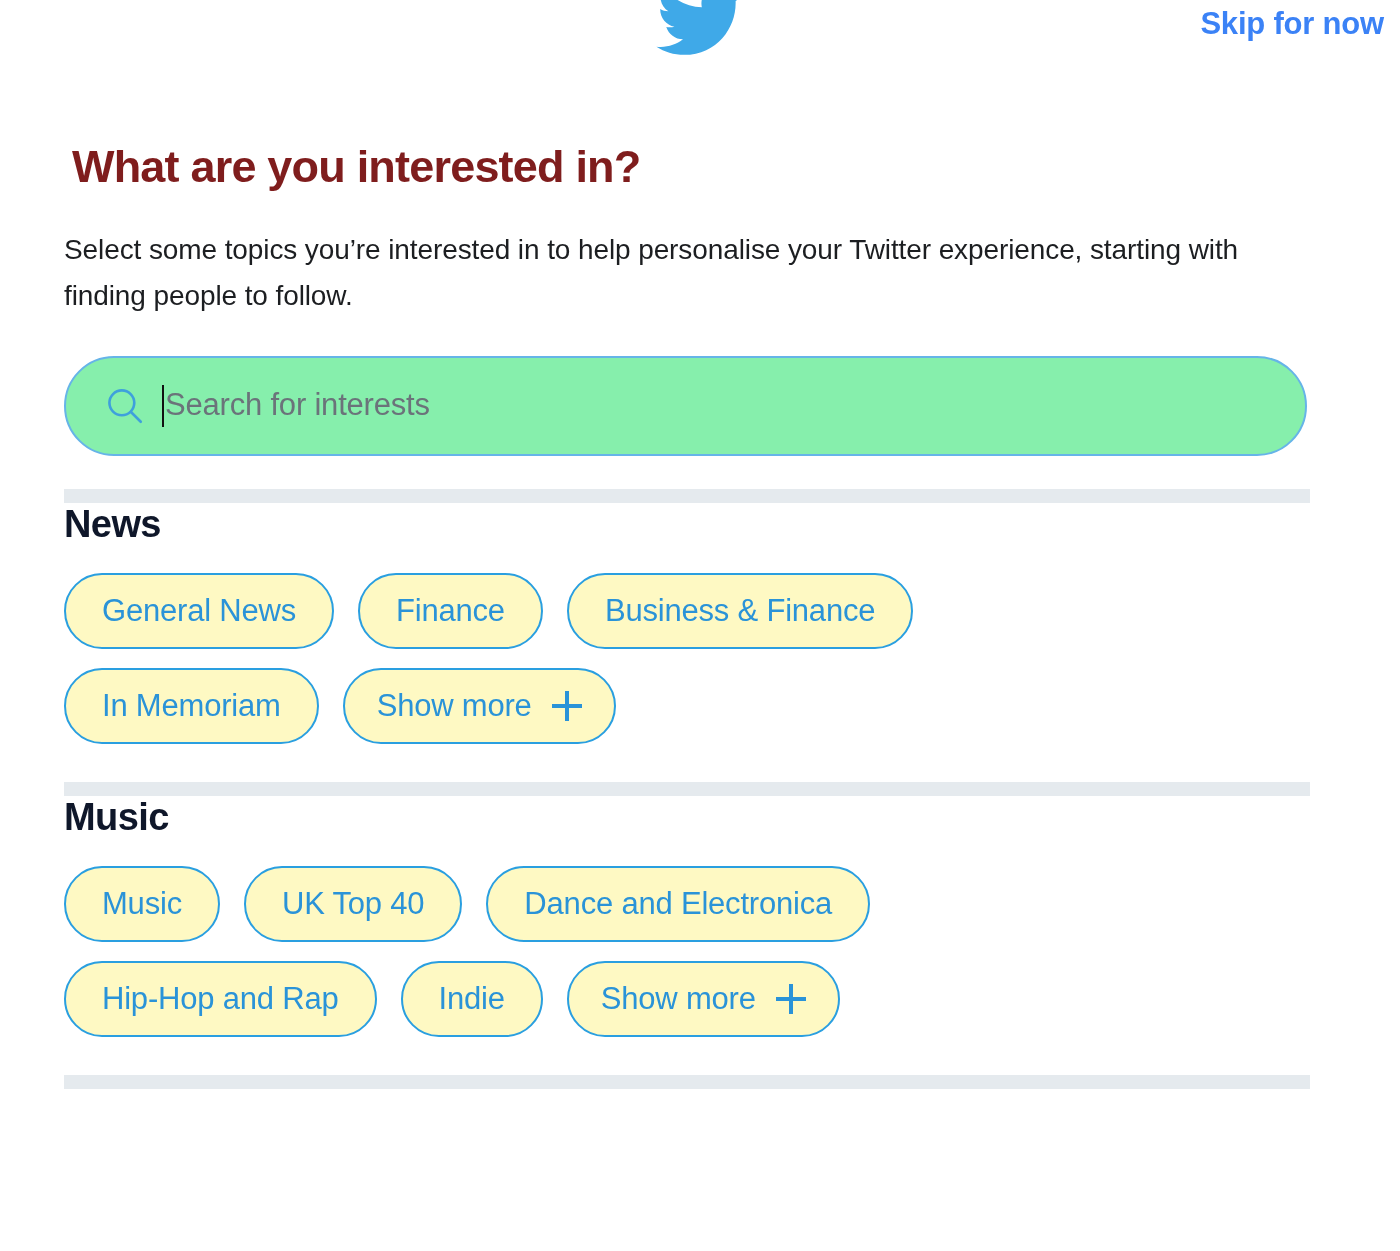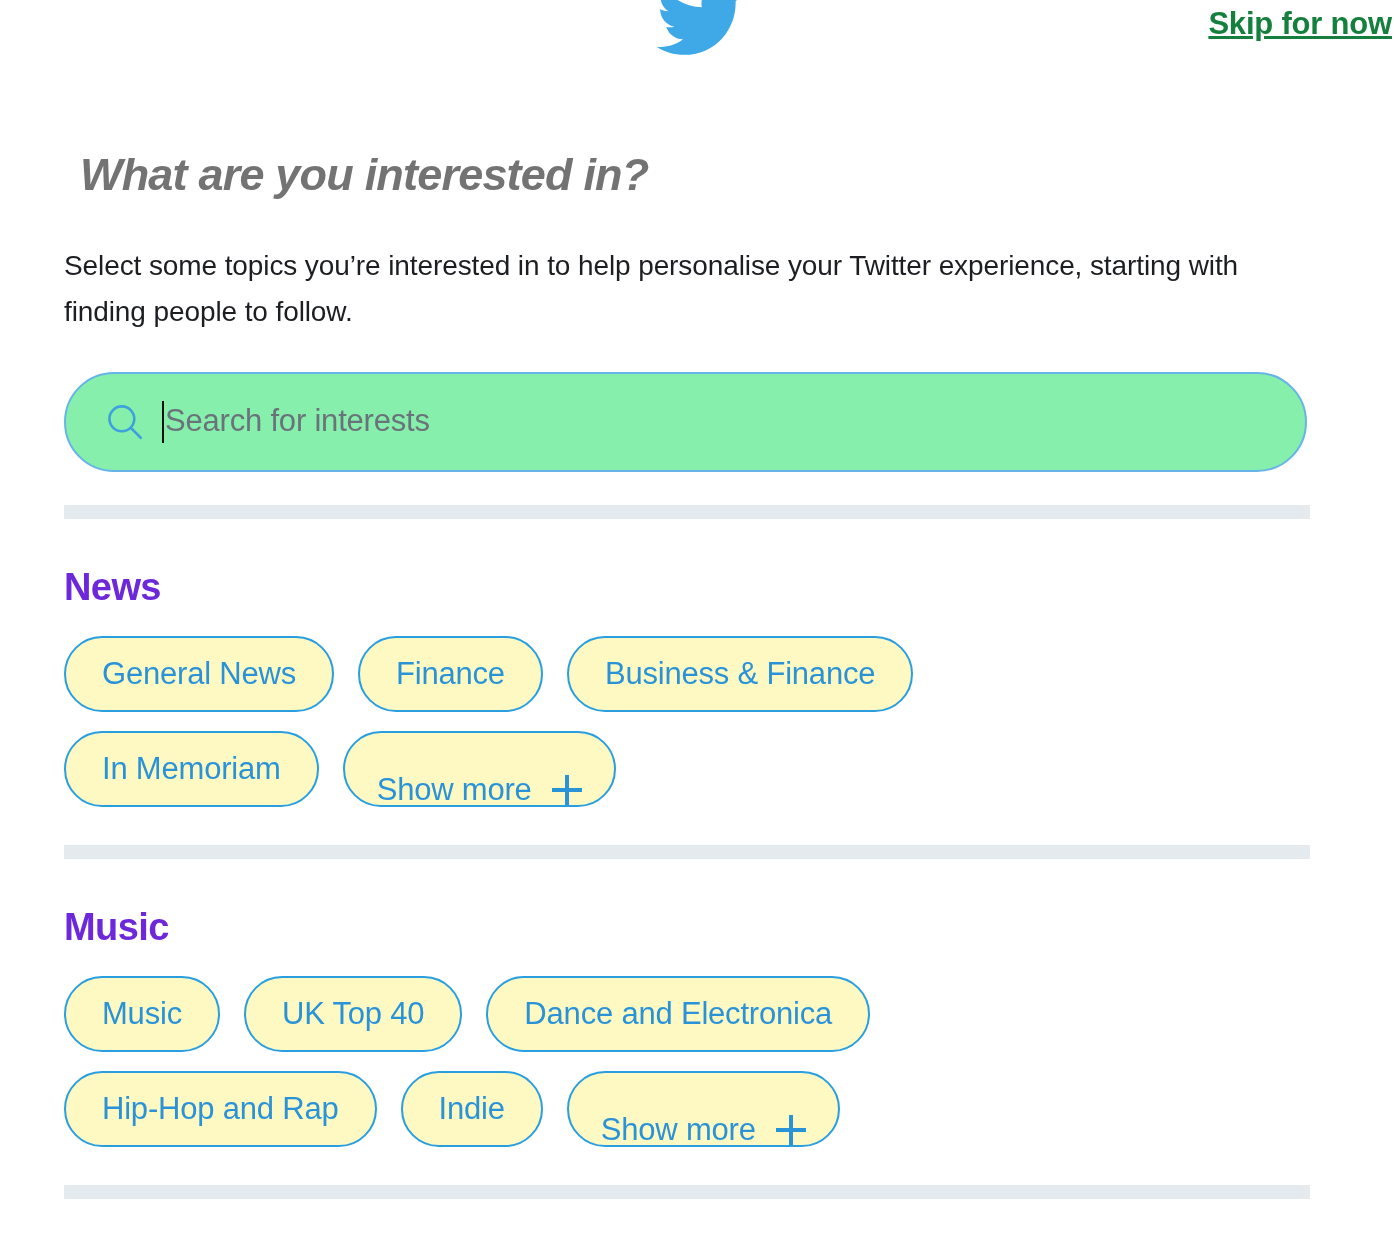--- a/index.html
+++ b/index.html
@@ -28,44 +28,42 @@
     left: 656px;
     top: -16px;
     width: 92px;
     height: 76px;
     overflow: hidden;
   }
   .brand-logo svg { display: block; width: 92px; height: 76px; }
 
   .skip-link {
     position: absolute;
-    right: 8px;
+    right: 16px;
     top: 6px;
     font-size: 31px;
     font-weight: bold;
-    color: #15803d;
+    color: #3b82f6;
     letter-spacing: -0.2px;
     cursor: pointer;
     white-space: nowrap;
-    text-decoration: underline;
   }
 
   
   .content {
     padding: 0 64px;
   }
   .page-title {
-    margin: 16px;
+    margin: 8px;
     padding-top: 73px;
     font-size: 45px;
     font-weight: bold;
     letter-spacing: -0.8px;
-    color: #737373;
+    color: #7f1d1d;
     line-height: 1.05;
-    font-style: italic;
   }
   .page-subtitle {
     margin: 0;
     padding-top: 29px;
     font-size: 28px;
     font-weight: normal;
     line-height: 1.62;
     color: #1c1e21;
     max-width: 1175px;
     letter-spacing: -0.1px;
@@ -115,25 +113,24 @@
     width: 1246px;
   }
   .sep-1 { margin-top: 33px; }
   .sep-2 { margin-top: 38px; }
   .sep-3 { margin-top: 38px; }
 
   
   .section { padding: 0 64px; }
   .section-title {
     margin: 0;
-    padding-top: 47px;
     font-size: 38px;
     font-weight: bold;
     letter-spacing: -0.6px;
-    color: #6d28d9;
+    color: #0f172a;
   }
   .chip-rows { padding-top: 27px; }
   .chip-row {
     display: flex;
     align-items: center;
     gap: 24px;
     margin-bottom: 19px;
   }
   .chip {
     border: 2px solid #2a9fe0;
@@ -144,21 +141,21 @@
     letter-spacing: -0.2px;
     height: 76px;
     padding: 0 36px;
     display: inline-flex;
     align-items: center;
     justify-content: center;
     cursor: pointer;
     white-space: nowrap;
     line-height: 1;
   }
-  .chip.show-more { padding: 0 32px; align-items: flex-end; }
+  .chip.show-more { padding: 0 32px; }
   .chip .plus-icon {
     display: inline-block;
     margin-left: 20px;
     position: relative;
     width: 30px;
     height: 30px;
     flex: 0 0 auto;
   }
   .chip .plus-icon::before,
   .chip .plus-icon::after {

